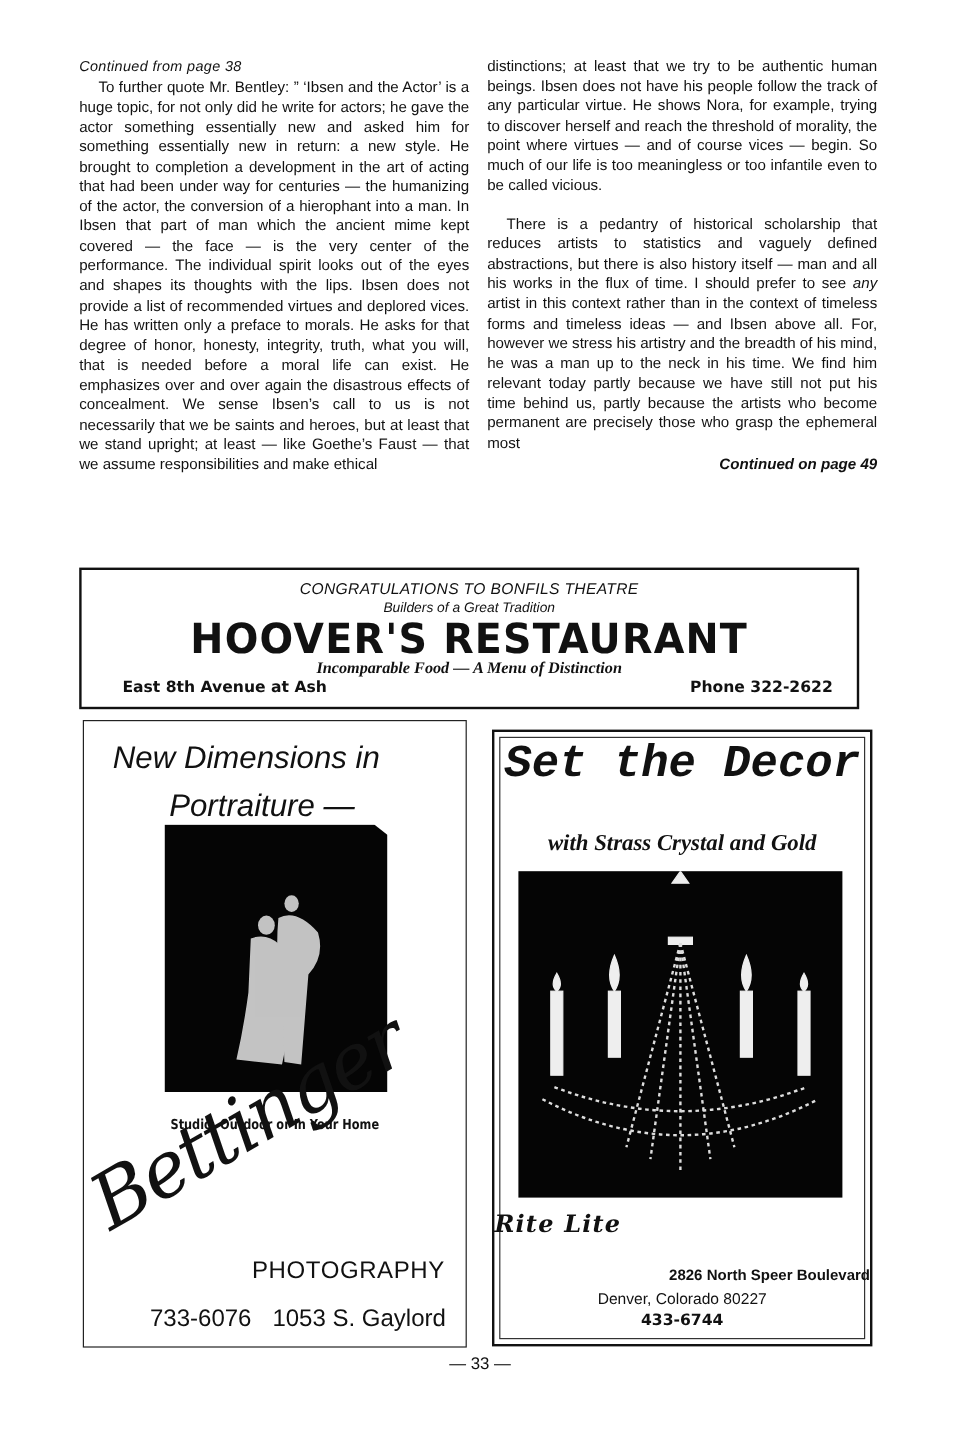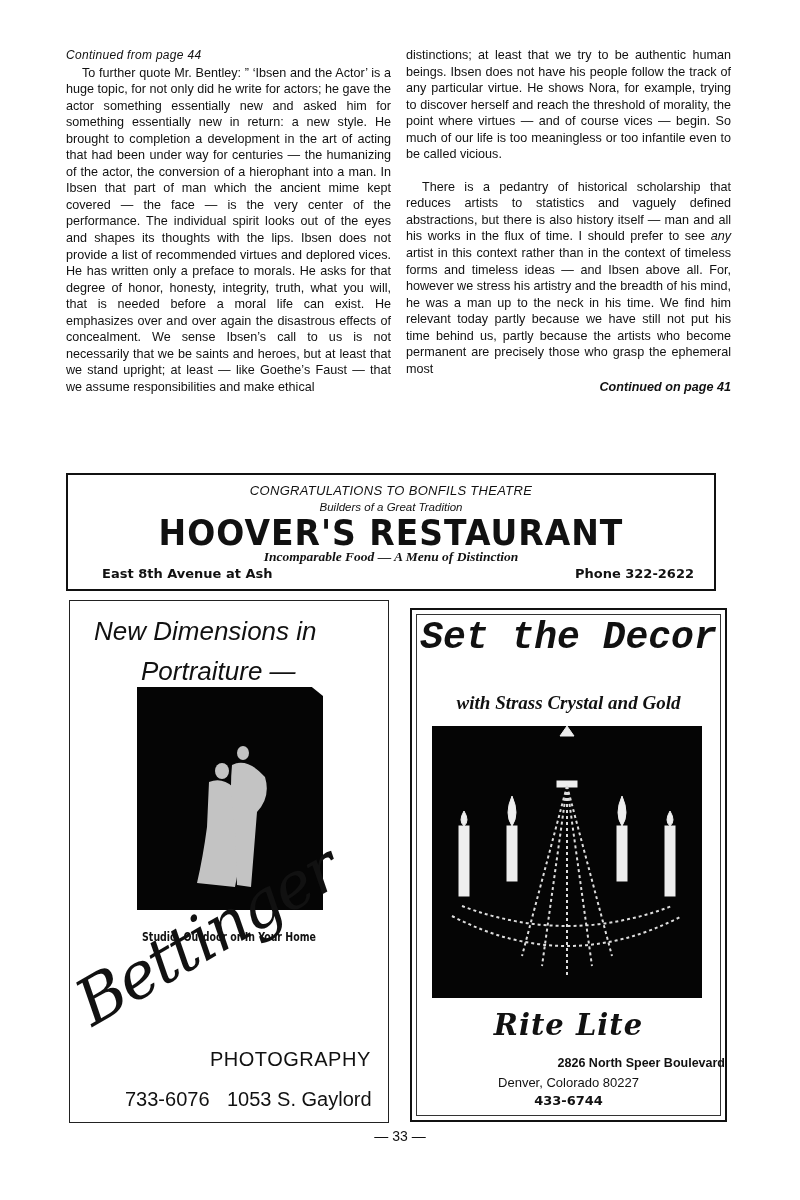--- a/index.html
+++ b/index.html
@@ -50,44 +50,44 @@
   .ritelite { position: absolute; left: 410px; top: 608px; width: 317px; height: 514px;
               border: 2px solid #111; box-sizing: border-box; }
   .ritelite .inner { position: absolute; left: 4px; top: 4px; right: 4px; bottom: 4px; border: 1px solid #333; }
   .ritelite .set { position: absolute; left: 0; right: 0; top: 6px; text-align: center;
                    font-family: Liberation Mono, monospace; font-style: italic; font-weight: bold; font-size: 38px; }
   .ritelite .iyh { position: absolute; left: 0; right: 0; top: 63px; text-align: center; font-weight: bold;
                    font-size: 13px; letter-spacing: 1px; }
   .ritelite .strass { position: absolute; left: 0; right: 0; top: 82px; text-align: center;
                       font-family: "Liberation Serif", serif; font-style: italic; font-weight: bold; font-size: 19px; }
   .ritelite .chandelier { position: absolute; left: 20px; top: 116px; width: 270px; height: 272px; background: #050505; }
-  .ritelite .brand { position: absolute; left: 0; right: 0; top: 398px; text-align: center;
-                     font-family: "DejaVu Serif", serif; font-style: italic; font-weight: bold; font-size: 29px;
+  .ritelite .brand { position: absolute; left: 0; right: 0; top: 398px; text-align: left;
+                     font-family: "DejaVu Serif", serif; font-style: italic; font-weight: bold; font-size: 20px;
                      letter-spacing: 1px; }
   .ritelite .rl-addr { position: absolute; left: 0; right: 0; top: 446px; text-align: right; font-weight: bold;
                        font-size: 12.5px; font-family: Liberation Sans, sans-serif; }
   .ritelite .rl-city { position: absolute; left: 0; right: 0; top: 465px; text-align: center; font-size: 13px; }
   .ritelite .rl-phone { position: absolute; left: 0; right: 0; top: 483px; text-align: center; font-weight: bold;
                         font-size: 13px; font-family: "DejaVu Sans", sans-serif; }
 
   .pagenum { position: absolute; left: 0; right: 0; top: 1128px; text-align: center; font-size: 14px; }
 </style>
 </head>
 <body>
 
 <div class="col col-left">
-  <p class="cont-from">Continued from page 44</p>
+  <p class="cont-from">Continued from page 38</p>
   <p class="indent">To further quote Mr. Bentley: ” ‘Ibsen and the Actor’ is a huge topic, for not only did he write for actors; he gave the actor something essentially new and asked him for something essentially new in return: a new style. He brought to completion a development in the art of acting that had been under way for centuries — the humanizing of the actor, the conversion of a hierophant into a man. In Ibsen that part of man which the ancient mime kept covered — the face — is the very center of the performance. The individual spirit looks out of the eyes and shapes its thoughts with the lips. Ibsen does not provide a list of recommended virtues and deplored vices. He has written only a preface to morals. He asks for that degree of honor, honesty, integrity, truth, what you will, that is needed before a moral life can exist. He emphasizes over and over again the disastrous effects of concealment. We sense Ibsen’s call to us is not necessarily that we be saints and heroes, but at least that we stand upright; at least — like Goethe’s Faust — that we assume responsibilities and make ethical</p>
 </div>
 
 <div class="col col-right">
   <p>distinctions; at least that we try to be authentic human beings. Ibsen does not have his people follow the track of any particular virtue. He shows Nora, for example, trying to discover herself and reach the threshold of morality, the point where virtues — and of course vices — begin. So much of our life is too meaningless or too infantile even to be called vicious.</p>
   <div class="gap"></div>
   <p class="indent"><span>There is a pedantry of historical scholarship that reduces artists to statistics and vaguely defined abstractions, but there is also history itself — man and all his works in the flux of time. I should prefer to see </span><em>any</em><span> artist in this context rather than in the context of timeless forms and timeless ideas — and Ibsen above all. For, however we stress his artistry and the breadth of his mind, he was a man up to the neck in his time. We find him relevant today partly because we have still not put his time behind us, partly because the artists who become permanent are precisely those who grasp the ephemeral most</span></p>
-  <p class="cont-on">Continued on page 41</p>
+  <p class="cont-on">Continued on page 49</p>
 </div>
 
 <div class="hoover">
   <div class="congrats">CONGRATULATIONS TO BONFILS THEATRE</div>
   <div class="builders">Builders of a Great Tradition</div>
   <div class="name">HOOVER'S RESTAURANT</div>
   <div class="tagline">Incomparable Food — A Menu of Distinction</div>
   <div class="addr">East 8th Avenue at Ash</div>
   <div class="phone">Phone 322-2622</div>
 </div>

